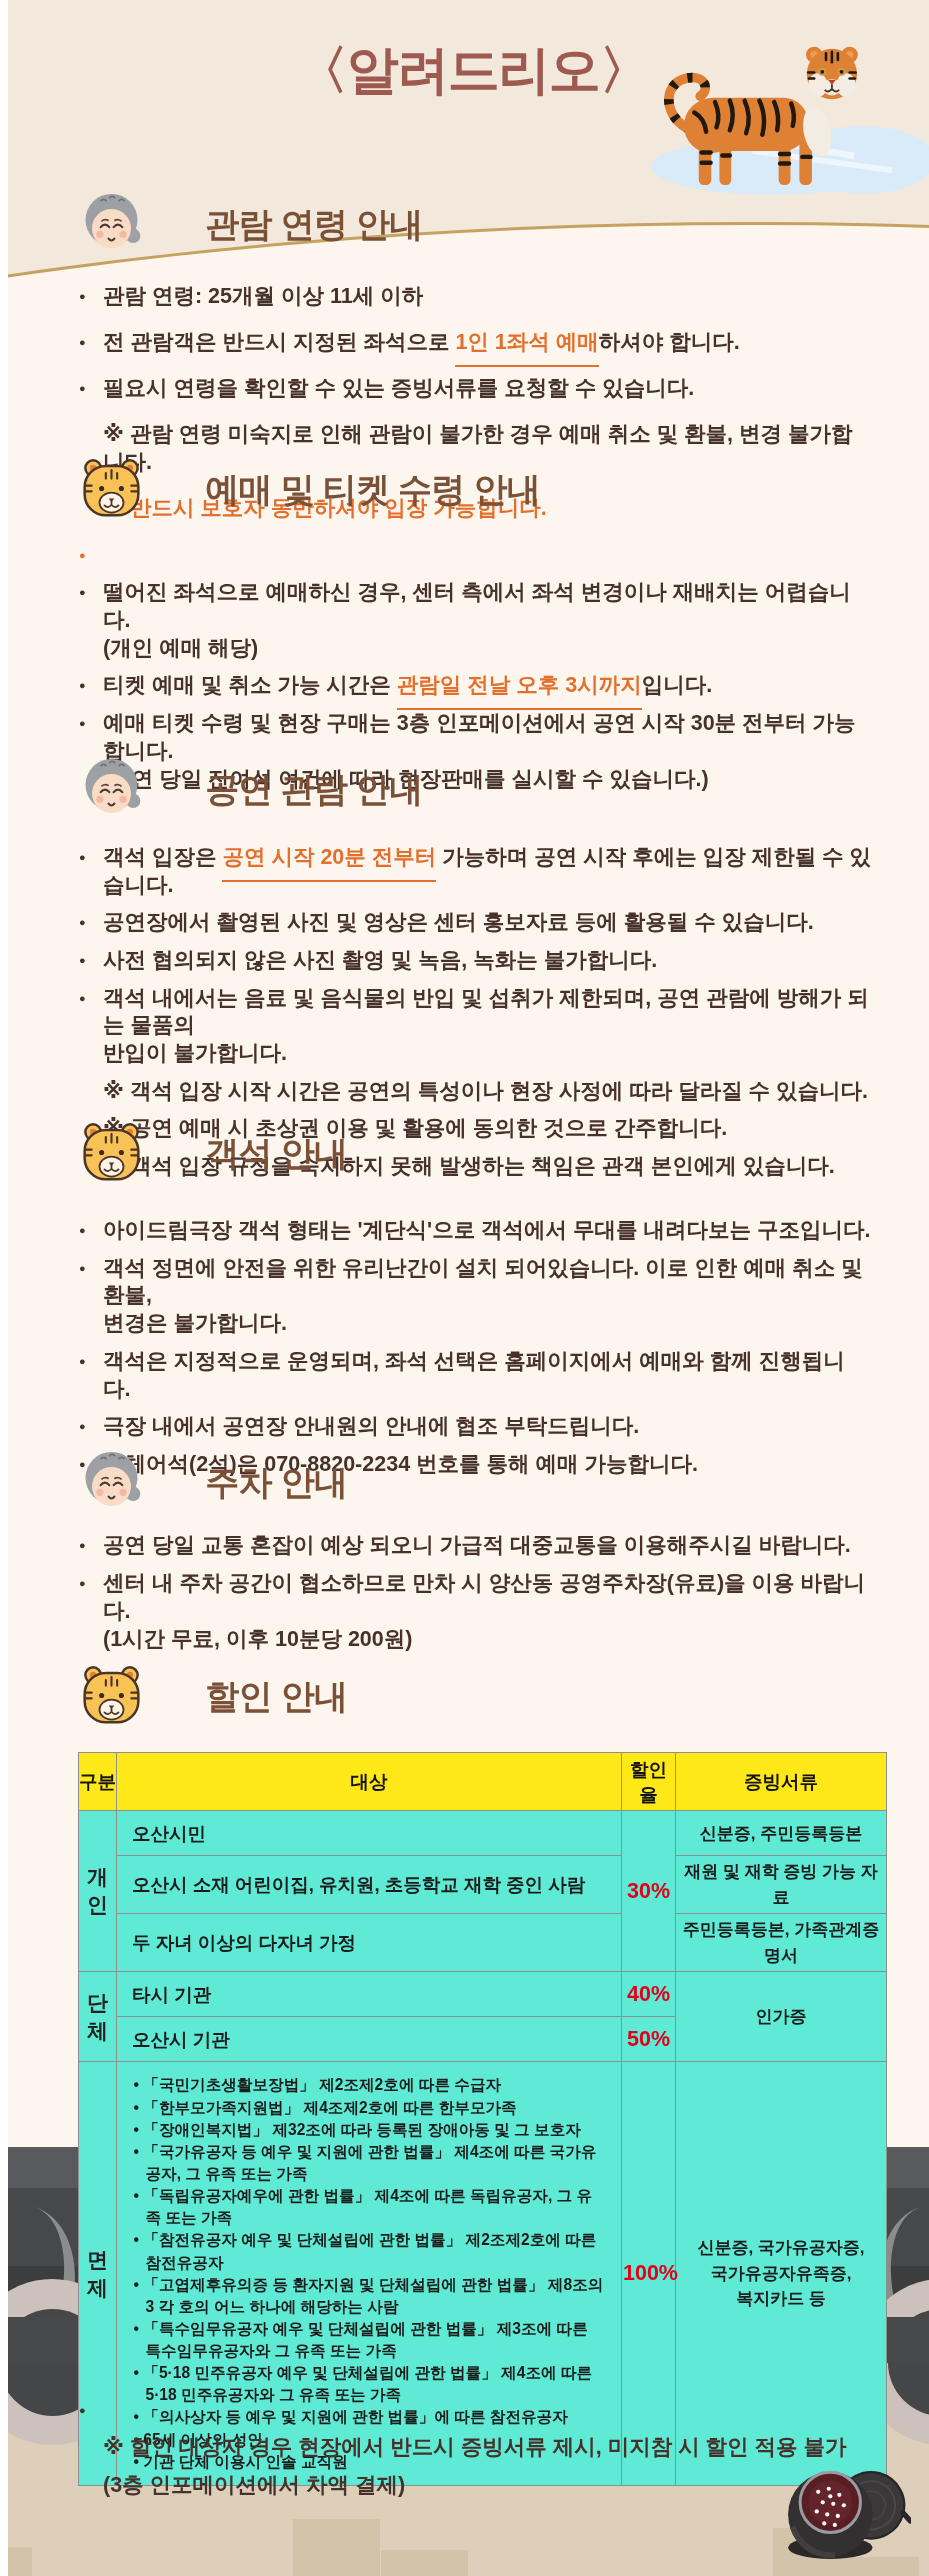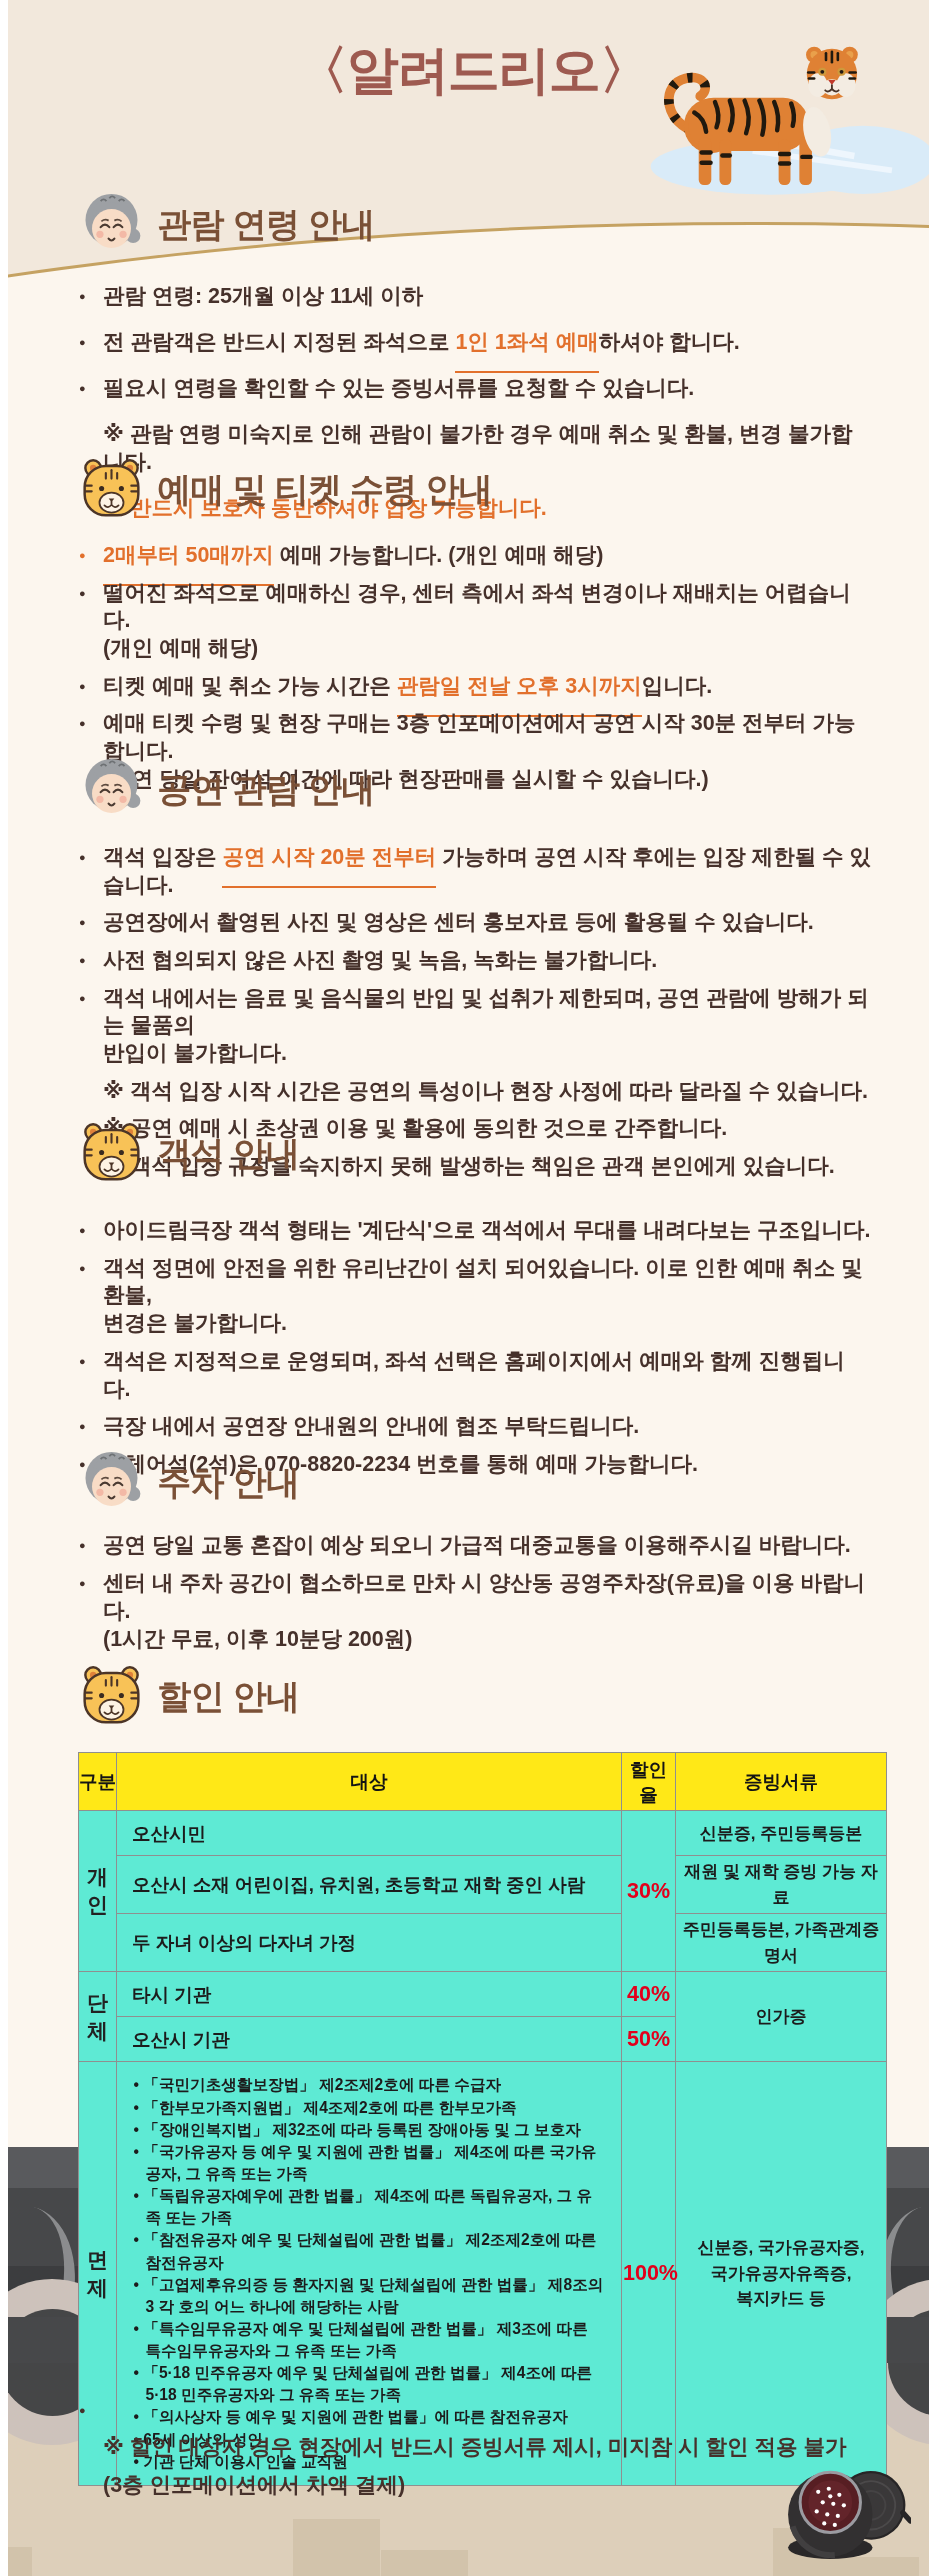--- a/index.html
+++ b/index.html
@@ -11,31 +11,31 @@
   .gold-ellipse{position:absolute;left:-1630px;top:222px;width:4742px;height:2074px;border-radius:50%;
     background:#fcf6ee;border:3px solid #c5a262;z-index:0;}
 
   .page-title{position:absolute;left:0;top:36px;width:930px;text-align:center;
     font-size:52px;font-weight:800;color:#9e5a50;letter-spacing:-1.5px;z-index:3;margin:0;}
 
   .tiger-illo{position:absolute;left:633px;top:28px;width:296px;height:169px;z-index:3;}
 
   
   .sec{position:absolute;left:71px;width:793px;z-index:3;}
-  .sec-head{display:flex;align-items:center;}
+  .sec-head{display:flex;align-items:center;gap:48px;}
   .sec-head .sec-icon{width:65px;height:67px;flex:none;margin-right:13.3px;}
   .sec-head h2{font-size:34px;font-weight:800;color:#7a5036;margin:0;letter-spacing:-0.7px;}
   .items{list-style:none;margin:0;padding:0;}
   .items li{display:flex;align-items:flex-start;font-size:21.5px;font-weight:700;color:#46312b;
     line-height:1.3;margin-bottom:9.6px;}
   .items.loose li{margin-bottom:18px;}
   .items .bullet{width:24px;flex:none;font-size:11px;line-height:27.4px;}
   .items li.indent{padding-left:24px;}
   .accent{color:#e2702c;}
-  .u{border-bottom:2.2px solid #e2702c;padding-bottom:17px;}
+  .u{border-bottom:2.2px solid #e2702c;padding-bottom:11px;}
 
   
   .discount-table{position:absolute;left:70px;top:1752px;width:805px;border-collapse:collapse;
     background:#5eead4;table-layout:fixed;z-index:3;}
   .discount-table th,.discount-table td{border:0.7px solid #8f8f8f;}
   .discount-table th{background:#ffe817;font-size:18.5px;font-weight:800;color:#141414;padding:3.7px 0;}
   td.cat{text-align:center;font-size:21px;font-weight:700;color:#222;}
   td.target{font-size:18.5px;font-weight:600;color:#1c1c1c;padding:3px 15px;text-align:left;}
   td.pct{color:#e3001b;font-weight:800;font-size:21.5px;text-align:center;}
   td.evid{font-size:17px;font-weight:600;color:#1c1c1c;text-align:center;padding:3px 6px;line-height:1.5;}
@@ -193,21 +193,20 @@
           <ellipse cx="46" cy="66" rx="17" ry="14" fill="#fdf3e4" stroke="#4c3527" stroke-width="2.5"></ellipse>
           <path d="M42,60 h8 l-4,5 z" fill="#4c3527"></path>
           <path d="M46,64 v5 M46,69 q-5,6 -10,1 M46,69 q5,6 10,1" stroke="#4c3527" stroke-width="2.5" fill="none" stroke-linecap="round"></path>
         </svg>
       </span>
       <h2>예매 및 티켓 수령 안내</h2>
     </div>
     <ul class="items" style="margin-top:19px">
         <li>
           <span class="bullet accent">●</span>
-          <span class="txt"><span class="accent u">2매부터 50매까지</span><span> 예매 가능합니다. (개인 예매 해당)</span></span>
         </li>
         <li>
           <span class="bullet">●</span>
           <span class="txt"><span>떨어진 좌석으로 예매하신 경우, 센터 측에서 좌석 변경이나 재배치는 어렵습니다.</span><br><span>(개인 예매 해당)</span></span>
         </li>
         <li>
           <span class="bullet">●</span>
           <span class="txt"><span>티켓 예매 및 취소 가능 시간은 </span><span class="accent u">관람일 전날 오후 3시까지</span><span>입니다.</span></span>
         </li>
         <li>

